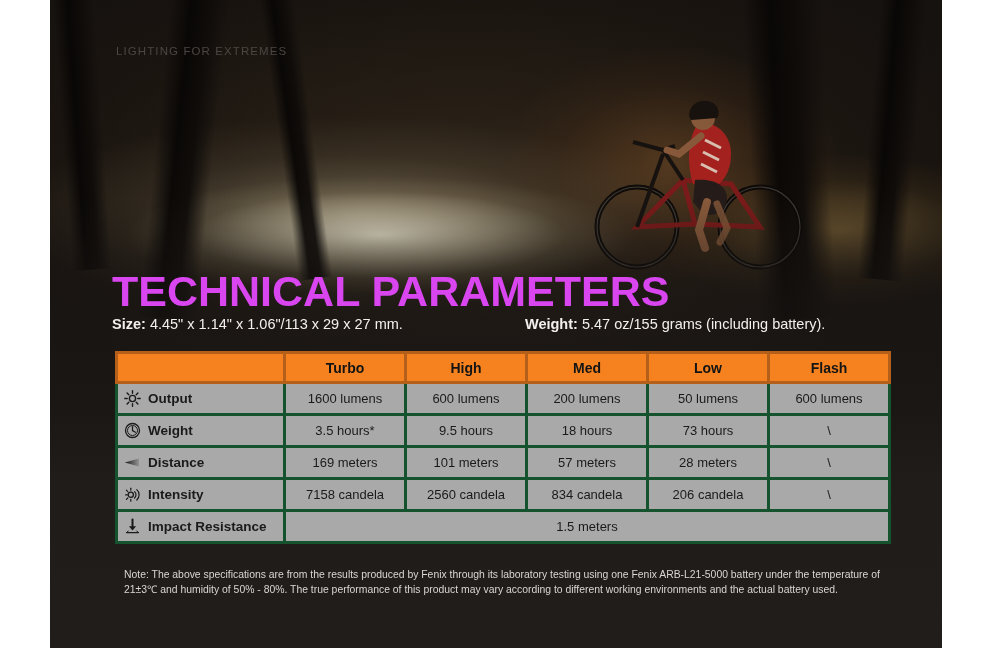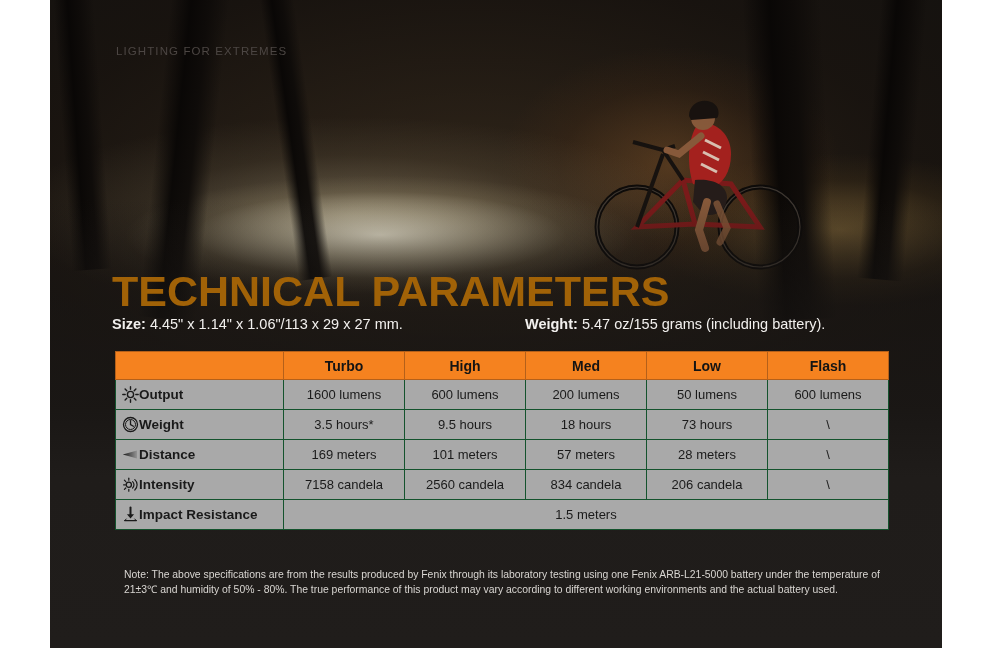--- a/index.html
+++ b/index.html
@@ -97,21 +97,21 @@
     margin-left: 8px;
   }
 
   
   #headline {
     position: absolute;
     left: 62px;
     top: 270px;
     font-size: 43px;
     font-weight: bold;
-    color: #a16207;
+    color: #d946ef;
     letter-spacing: 0px;
     line-height: 1;
     white-space: nowrap;
   }
 
   
   #sizeweight {
     position: absolute;
     left: 62px;
     top: 316px;
@@ -133,21 +133,21 @@
     width: 773px;
     border-collapse: collapse;
     table-layout: fixed;
     font-size: 13px;
     color: #1a1a1a;
   }
   #spec-table col.c-label { width: 168px; }
   #spec-table col.c-mode  { width: 121px; }
 
   #spec-table th, #spec-table td {
-    border: 1px solid #14532d;
+    border: 3px solid #14532d;
     height: 29px;
     padding: 0;
     text-align: center;
     vertical-align: middle;
     background: #a9a9a9;
     font-weight: normal;
   }
   #spec-table thead th {
     background: #f5821f;
     border-color: #b4601a;
@@ -161,20 +161,21 @@
   }
   #spec-table td.rowlabel {
     text-align: left;
     font-weight: bold;
     font-size: 13.5px;
     padding-left: 6px;
   }
   .rl-inner {
     display: flex;
     align-items: center;
+    gap: 7px;
   }
   .rl-icon {
     display: inline-flex;
     width: 17px;
     height: 17px;
     flex: 0 0 17px;
     align-items: center;
     justify-content: center;
   }
   .rl-icon svg { display: block; }

